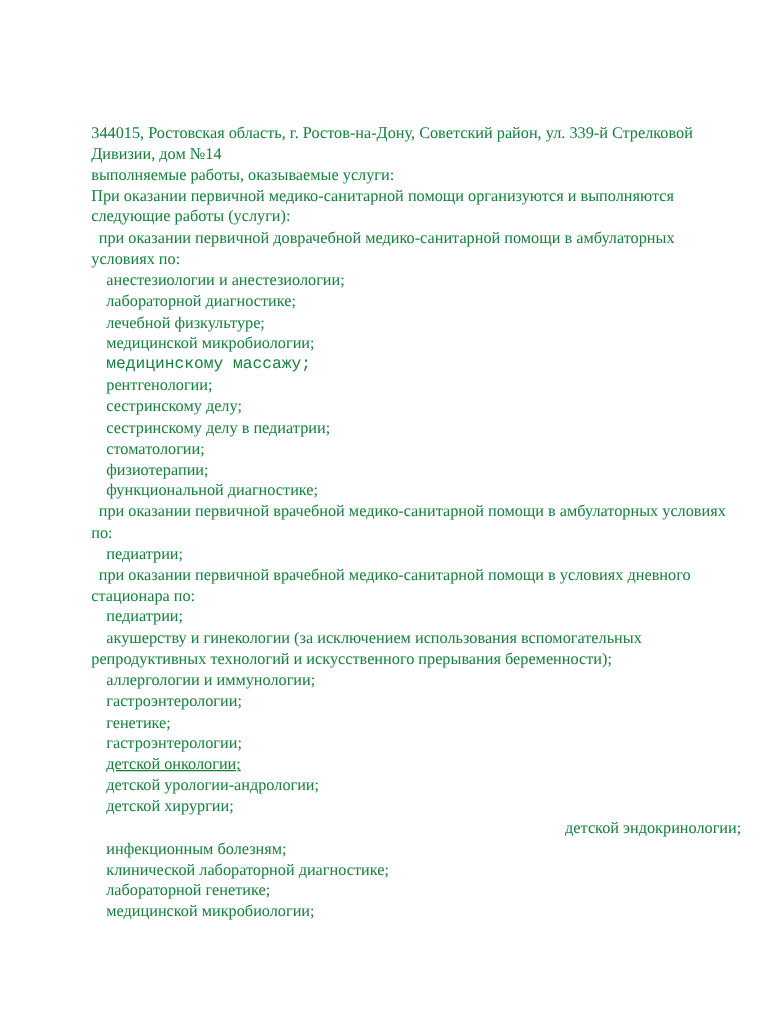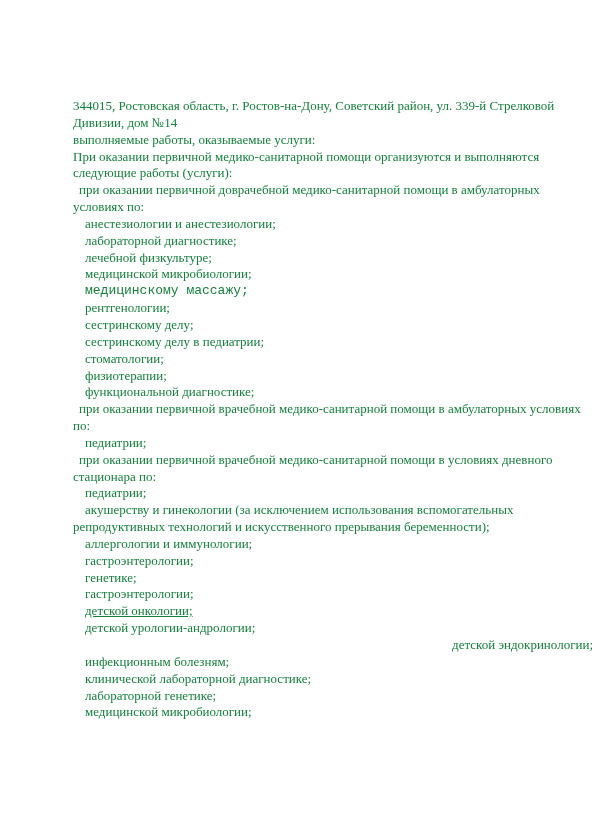--- a/index.html
+++ b/index.html
@@ -53,19 +53,20 @@
   </div>
 
   <div>
     <div class="line ind2" style="padding-left: 0px; text-indent: 12px;">акушерству и гинекологии (за исключением использования вспомогательных репродуктивных технологий и искусственного прерывания беременности);</div>
     <div class="line ind2" style="padding-left: 0px; text-indent: 12px;">аллергологии и иммунологии;</div>
     <div class="line ind2" style="padding-left: 0px; text-indent: 12px;">гастроэнтерологии;</div>
     <div class="line ind2" style="padding-left: 0px; text-indent: 12px;">генетике;</div>
     <div class="line ind2" style="padding-left: 0px; text-indent: 12px;">гастроэнтерологии;</div>
     <div class="line ind2" style="padding-left: 0px; text-indent: 12px; text-decoration: underline;">детской онкологии;</div>
     <div class="line ind2" style="padding-left: 0px; text-indent: 12px;">детской урологии-андрологии;</div>
+    <div class="line ind2" style="padding-left: 0px; text-indent: 12px;">детской хирургии;</div>
     <div class="line ind2" style="padding-left: 0px; text-indent: 12px; text-align: right;">детской эндокринологии;</div>
     <div class="line ind2" style="padding-left: 0px; text-indent: 12px;">инфекционным болезням;</div>
     <div class="line ind2" style="padding-left: 0px; text-indent: 12px;">клинической лабораторной диагностике;</div>
     <div class="line ind2" style="padding-left: 0px; text-indent: 12px;">лабораторной генетике;</div>
     <div class="line ind2" style="padding-left: 0px; text-indent: 12px;">медицинской микробиологии;</div>
   </div>
 </div>
 
 </body></html>

